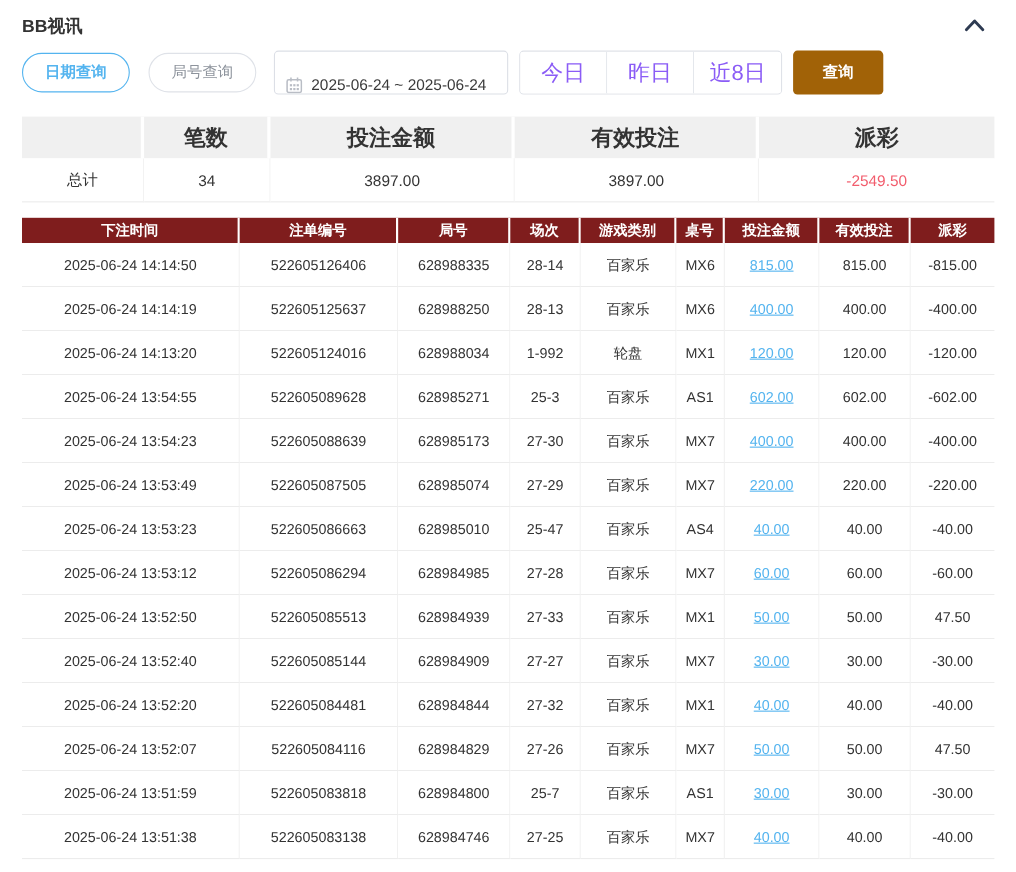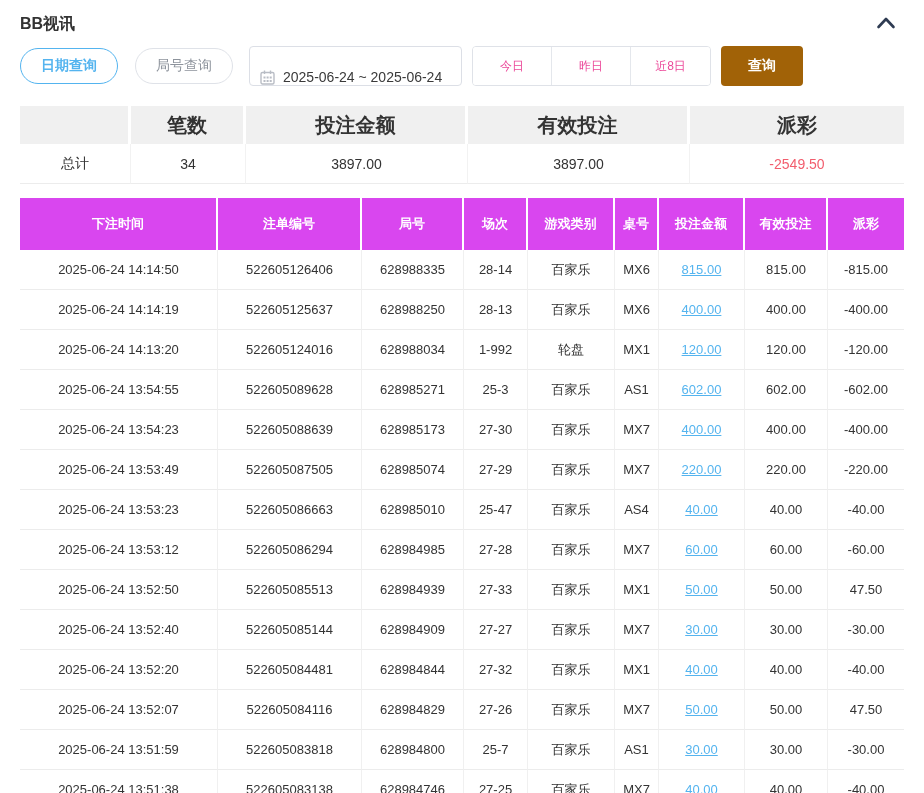--- a/index.html
+++ b/index.html
@@ -16,38 +16,38 @@
   .filter-bar { display:flex; align-items:center; height:40px; margin-top:9px; }
   .pill { height:36px; padding:0 20px; border-radius:18px; background:#fff; font-size:14px; cursor:pointer; }
   .pill.active { border:1px solid #54b4ef; color:#54b4ef; font-weight:bold; }
   .pill.inactive { border:1px solid #dfe2e8; color:#8d939c; margin-left:17px; }
   .date-input { display:flex; align-items:flex-end; height:40px; width:213px; margin-left:16px;
     border:1px solid #dcdfe6; border-radius:4px; padding:0 10px; cursor:pointer; }
   .date-input .cal { display:inline-flex; margin-right:8px; }
   .date-input .val { font-size:14px; color:#3a3a3a; }
   .segment-group { display:flex; height:40px; margin-left:10px; border:1px solid #dfe2e8; border-radius:4px; overflow:hidden; }
   .segment-group button { width:79px; height:100%; background:#fff; border:none; border-right:1px solid #e4e7ec;
-    color:#ec4899; font-size:12px; cursor:pointer; }
+    color:#8b5cf6; font-size:20px; cursor:pointer; }
   .segment-group button:last-child { border-right:none; }
   .btn-primary { height:40px; width:82px; margin-left:10px; background:#a16207; color:#fff; border:none;
     border-radius:4px; font-size:14px; font-weight:bold; cursor:pointer; }
 
   
   table { border-collapse:separate; border-spacing:0; width:884px; table-layout:fixed; }
   .summary-table { margin-top:20px; }
   .summary-table th { background:#f0f0f0; height:38px; font-size:20px; font-weight:bold; color:#333;
     border-right:3px solid #fff; text-align:center; }
   .summary-table th:last-child { border-right:none; }
   .summary-table td { height:40px; text-align:center; font-size:14px; background:#fff;
     border-bottom:1px solid #ececec; border-right:1px solid #f2f2f2; }
   .summary-table td:last-child { border-right:none; }
 
   
   .detail-table { margin-top:14px; }
-  .detail-table th { background:#d946ef; color:#fff; height:52px; font-size:13px; font-weight:bold;
+  .detail-table th { background:#7f1d1d; color:#fff; height:23px; font-size:13px; font-weight:bold;
     border-right:2px solid #fff; text-align:center; }
   .detail-table th:last-child { border-right:none; }
   .detail-table td { height:40px; text-align:center; font-size:13px; color:#333;
     border-bottom:1px solid #ececec; border-right:1px solid #f0f0f0; background:#fff; }
   .detail-table td:last-child { border-right:none; }
   .detail-table a.link { color:#54b4ef; text-decoration:underline; cursor:pointer; }
   .neg { color:#f25d6d;margin-top:14px; }
 </style>
 </head>
 <body>

